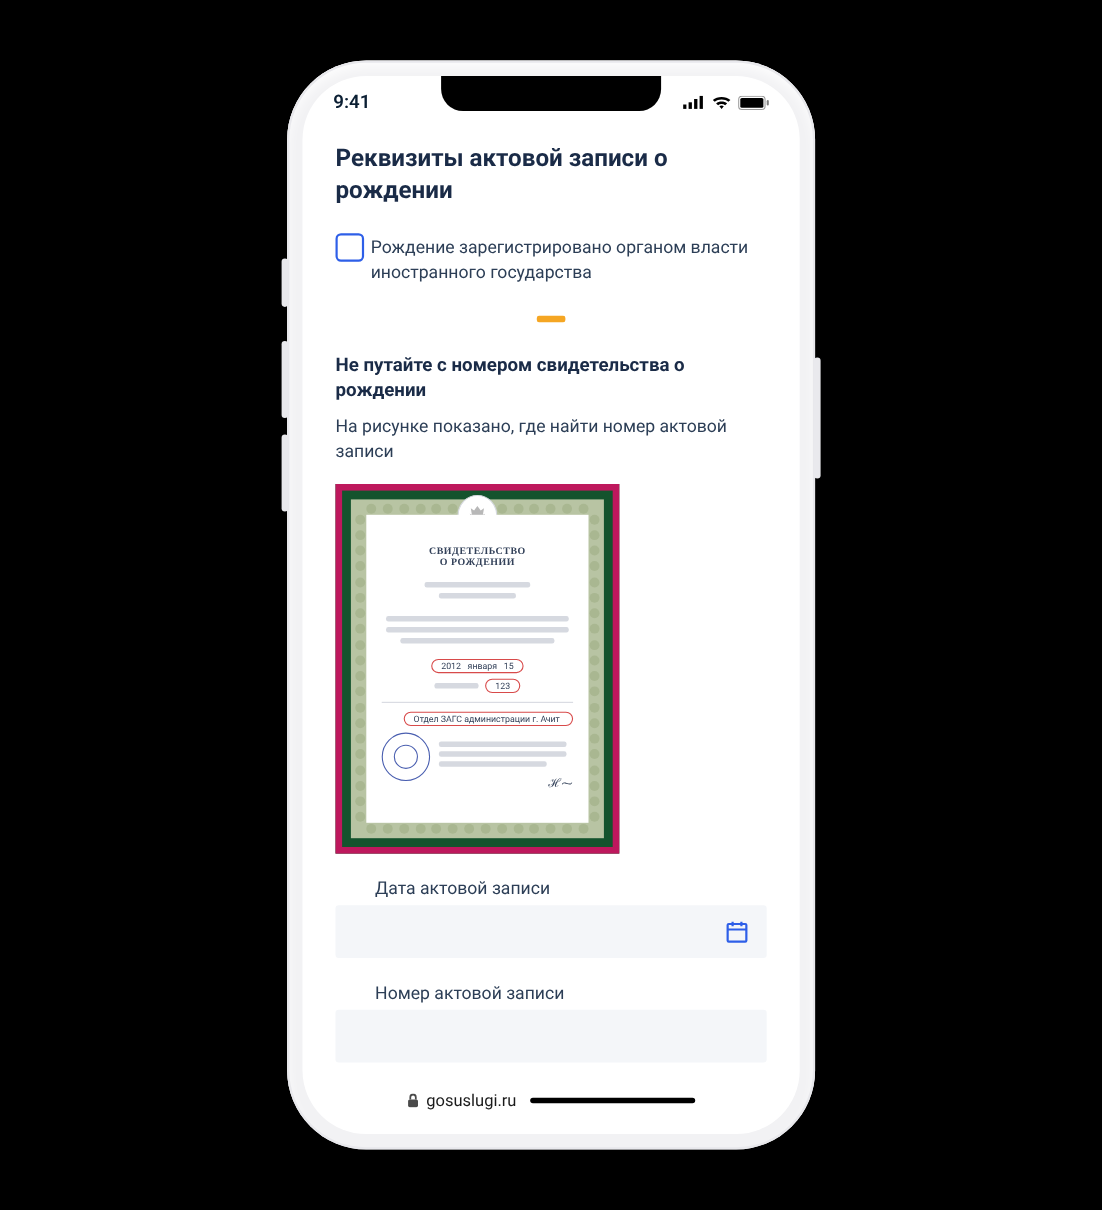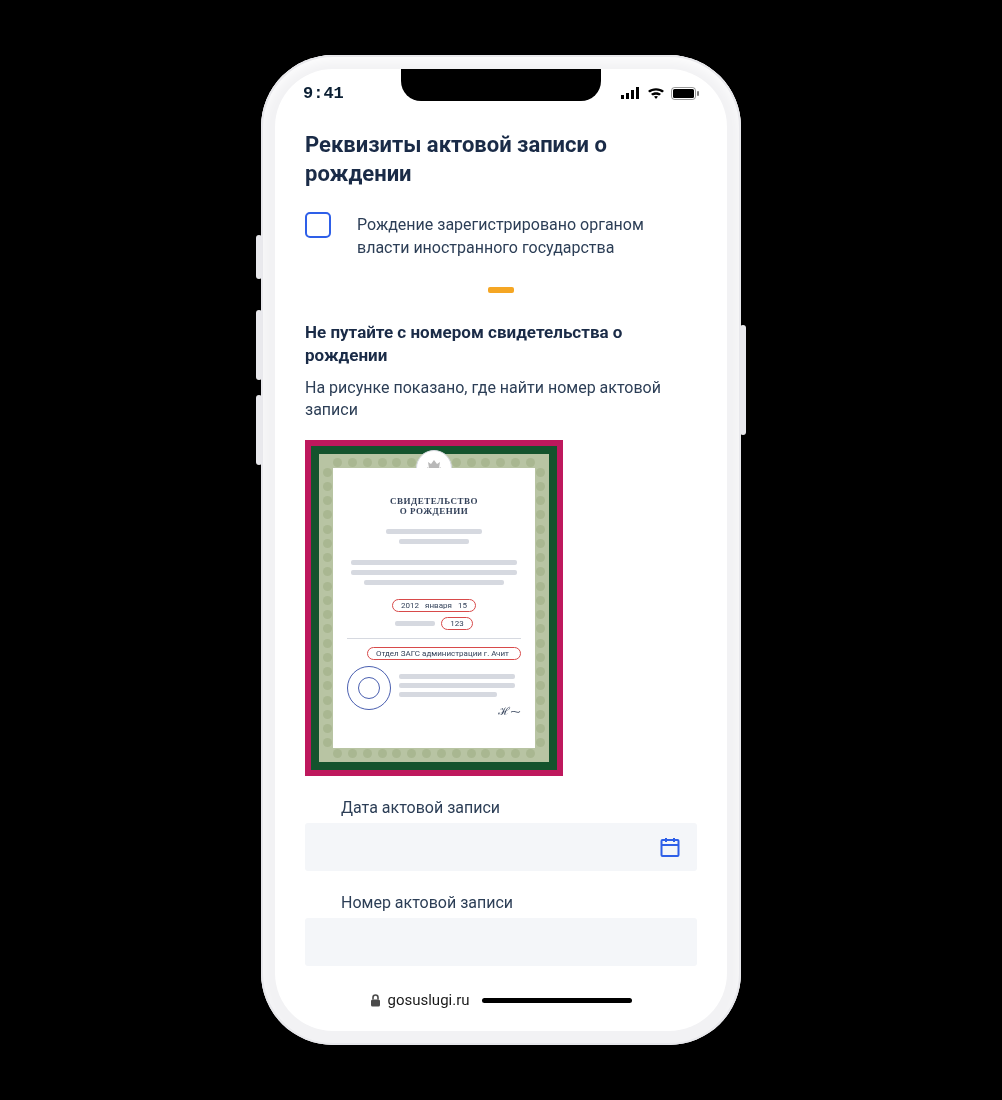--- a/index.html
+++ b/index.html
@@ -62,39 +62,38 @@
   }
   .status-bar {
     height: 48px;
     display: flex;
     align-items: center;
     justify-content: space-between;
     padding: 0 28px;
     font-weight: 600;
     font-size: 17px;
     color: #0b1f33;
-    font-family: Liberation Mono, monospace;
   }
   .status-icons { display: flex; align-items: center; gap: 6px; }
   .content {
     flex: 1;
     overflow: hidden;
     padding: 14px 30px 0 30px;
     color: #0b1f33;
   }
   .title {
     font-size: 22px;
     font-weight: 700;
     line-height: 1.3;
     color: #1a2b47;
     margin-bottom: 24px;
   }
   .checkbox-row {
     display: flex;
-    gap: 26px;
+    gap: 6px;
     margin-bottom: 22px;
   }
   .checkbox {
     flex: 0 0 26px;
     width: 26px; height: 26px;
     border: 2.5px solid #2e5fe8;
     border-radius: 5px;
     background: #fff;
   }
   .checkbox-label {

